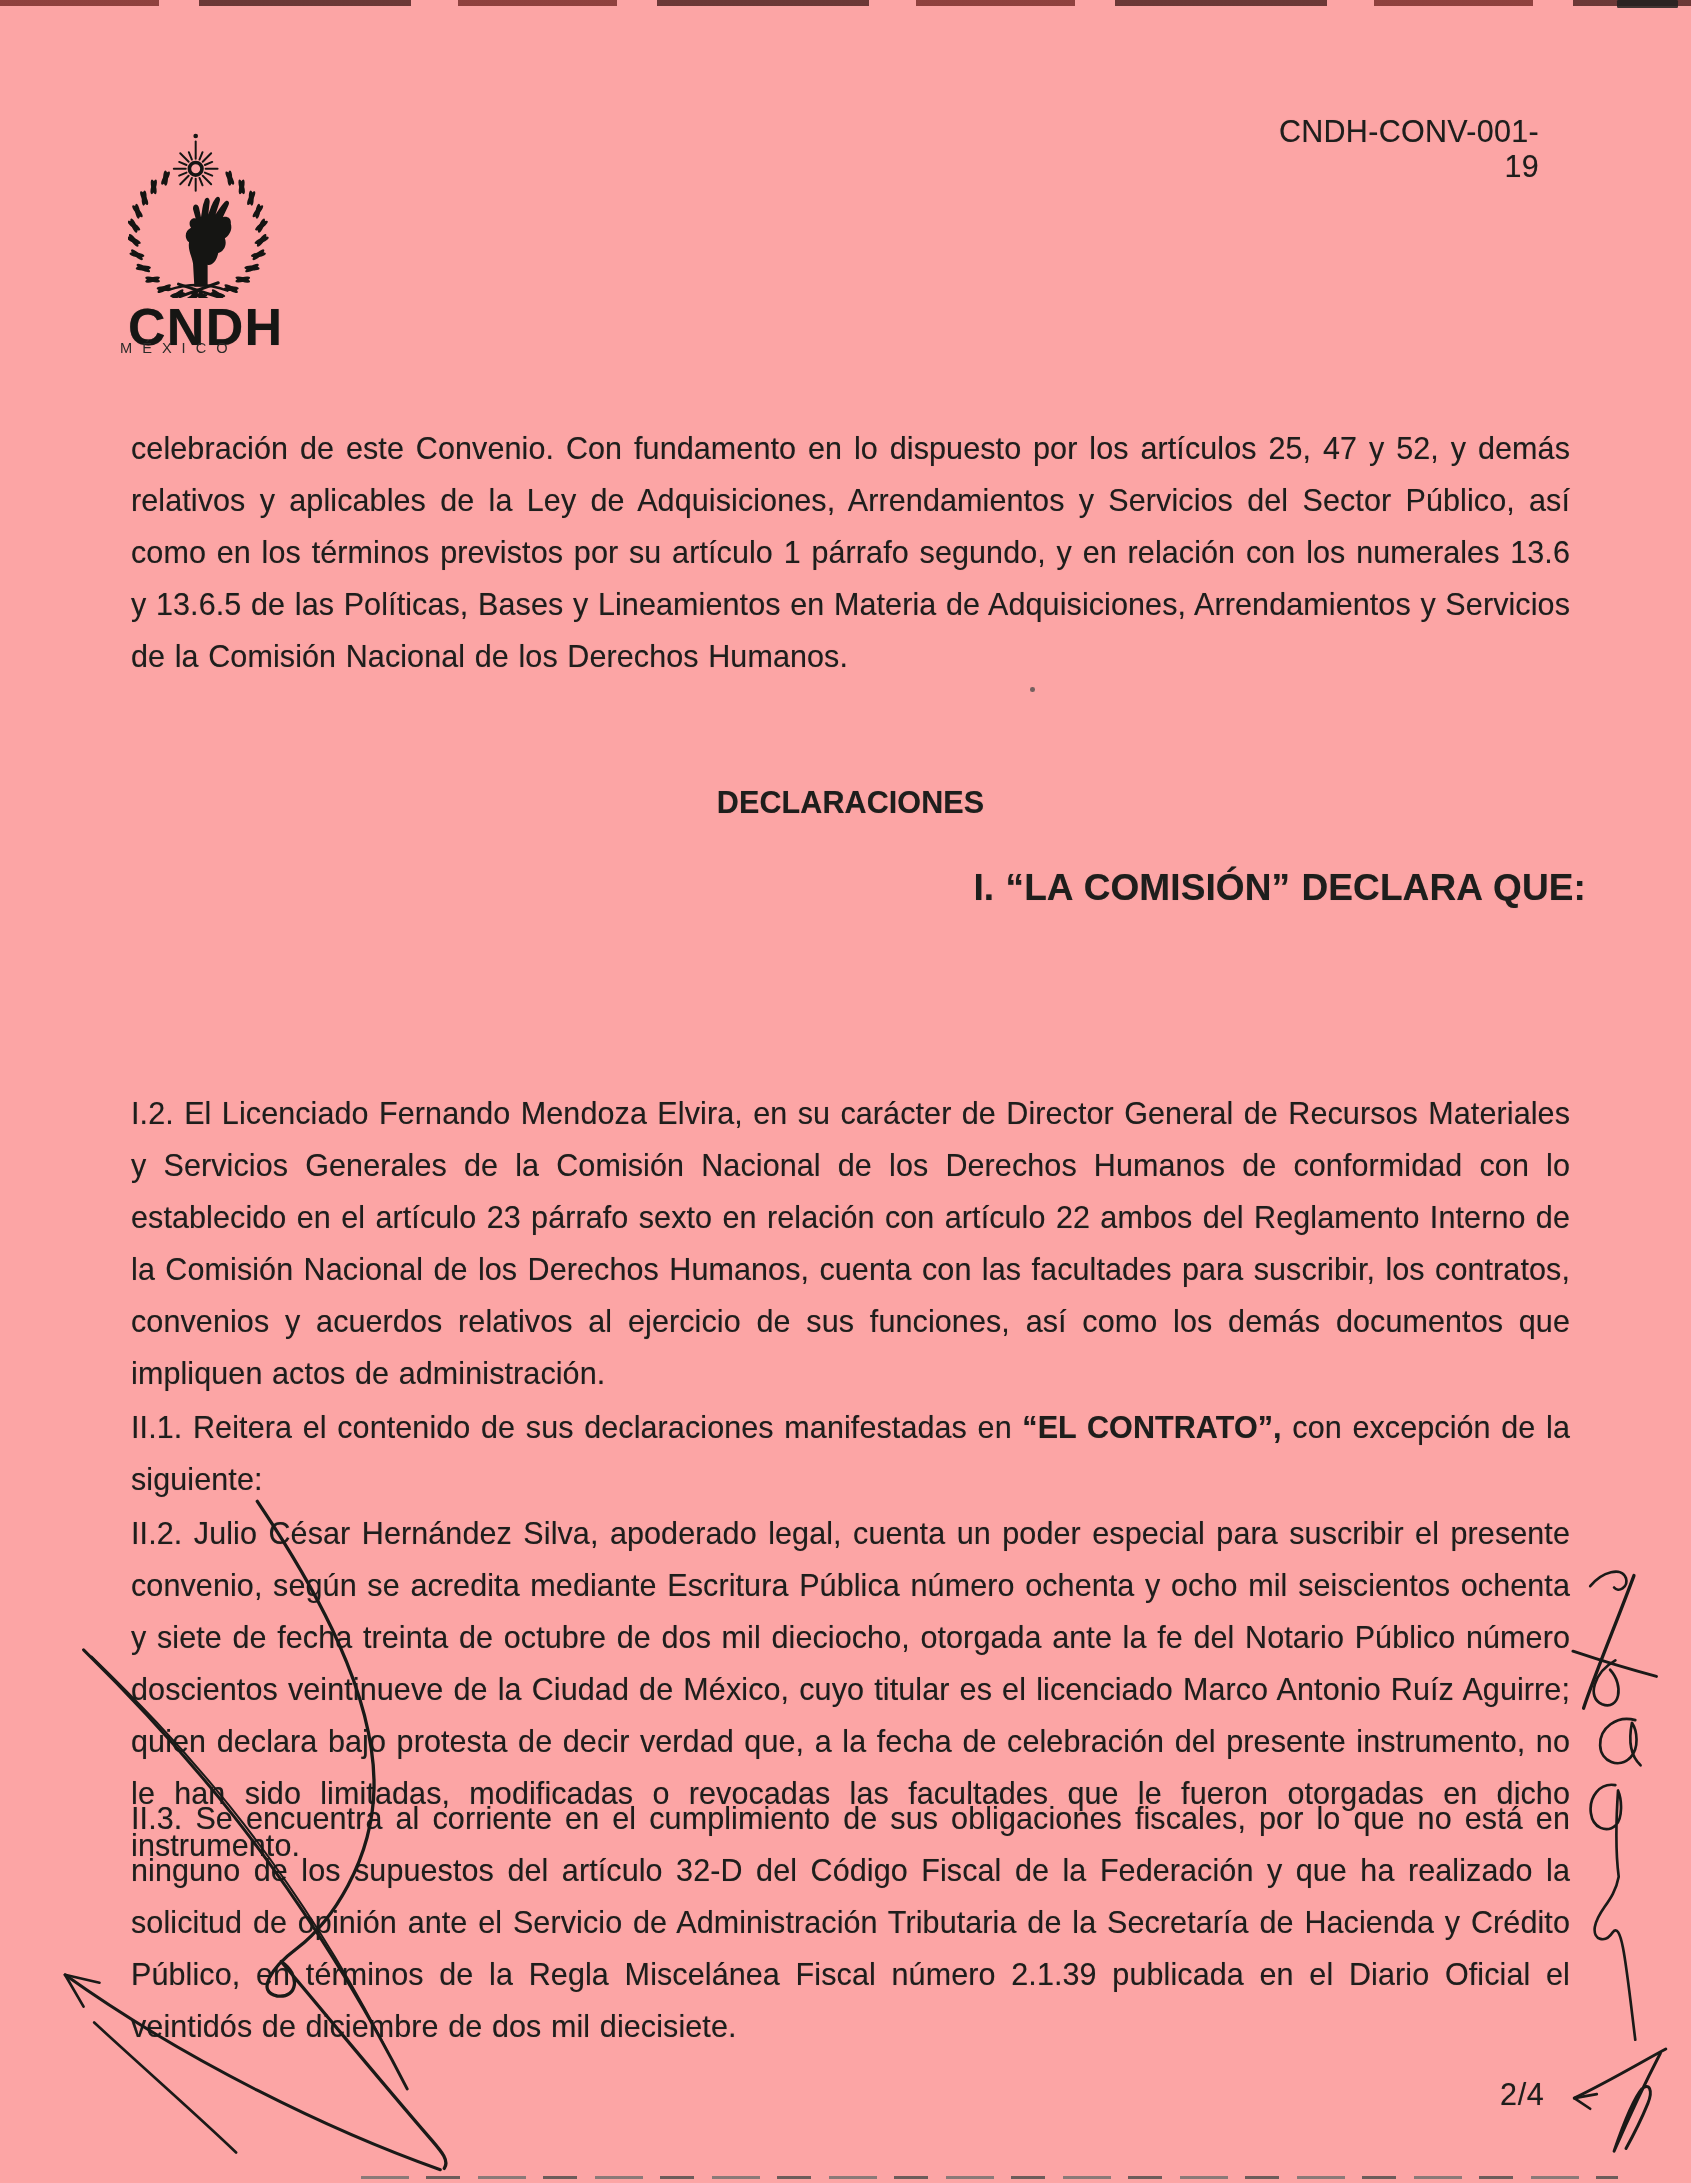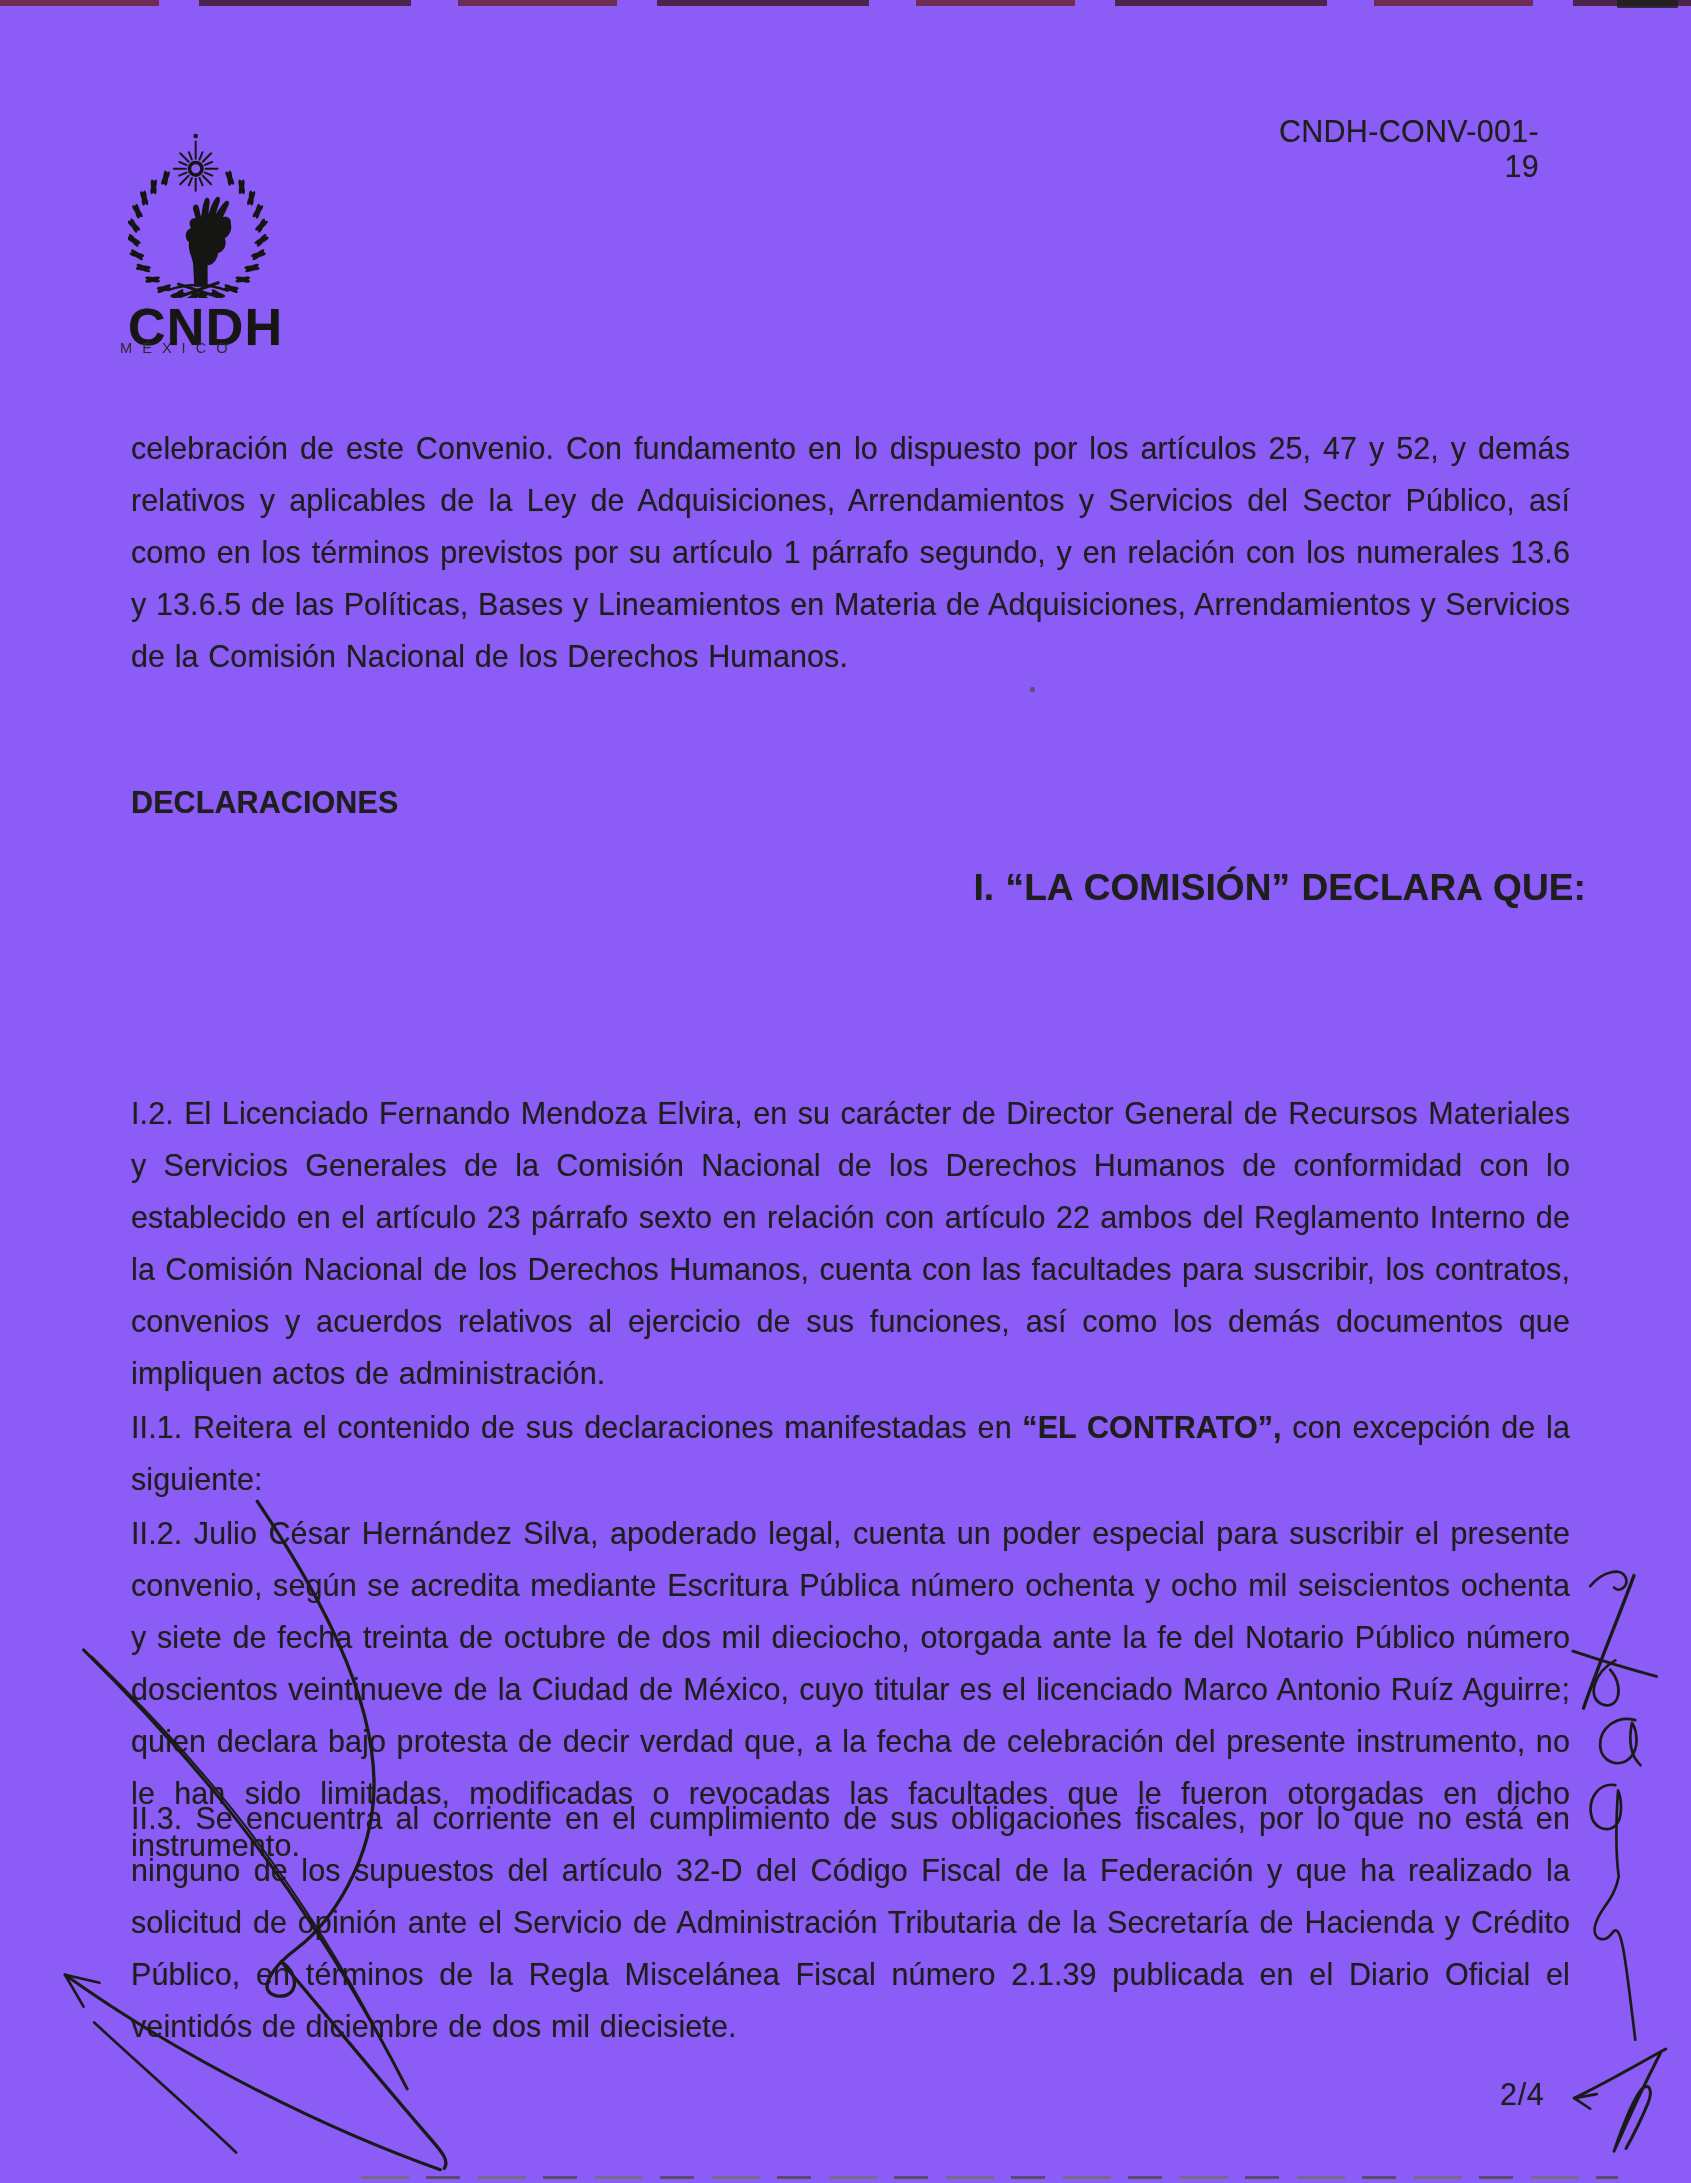--- a/index.html
+++ b/index.html
@@ -1,32 +1,32 @@
 <!DOCTYPE html>
 <html style="font-size:10.6px"><head>
 <meta charset="utf-8">
 <style>
   html,body{margin:0;padding:0;background:#e9e9e7;}
   .page{
     position:relative;
     width:1691px;height:2183px;
-    background:#8b5cf6;
+    background:#fca5a5;
     font-family:"Liberation Sans",sans-serif;
     color:#1e1e1c;
     overflow:hidden;
   }
   .abs{position:absolute;}
   .txt{
     position:absolute;left:131px;width:1439px;
     font-size:30.5px;line-height:52px;
     text-align:justify;letter-spacing:0.1px;word-spacing:1px;
     text-shadow:0 0 0.7px rgba(35,35,33,.45);
   }
   .bold{font-weight:700;}
-  .center{}
+  .center{text-align:center;}
   .doc-code{
     position:absolute;left:1260px;top:114px;width:279px;
     font-size:30.5px;text-align:right;letter-spacing:0.3px;
     text-shadow:0 0 0.7px rgba(35,35,33,.45);
   }
   .cndh-acronym{
     position:absolute;left:128px;top:297px;width:143px;
     font-size:52px;font-weight:700;letter-spacing:1.3px;
     text-align:center;color:#161614;
     text-shadow:0 0 0.7px rgba(20,20,18,.5);

